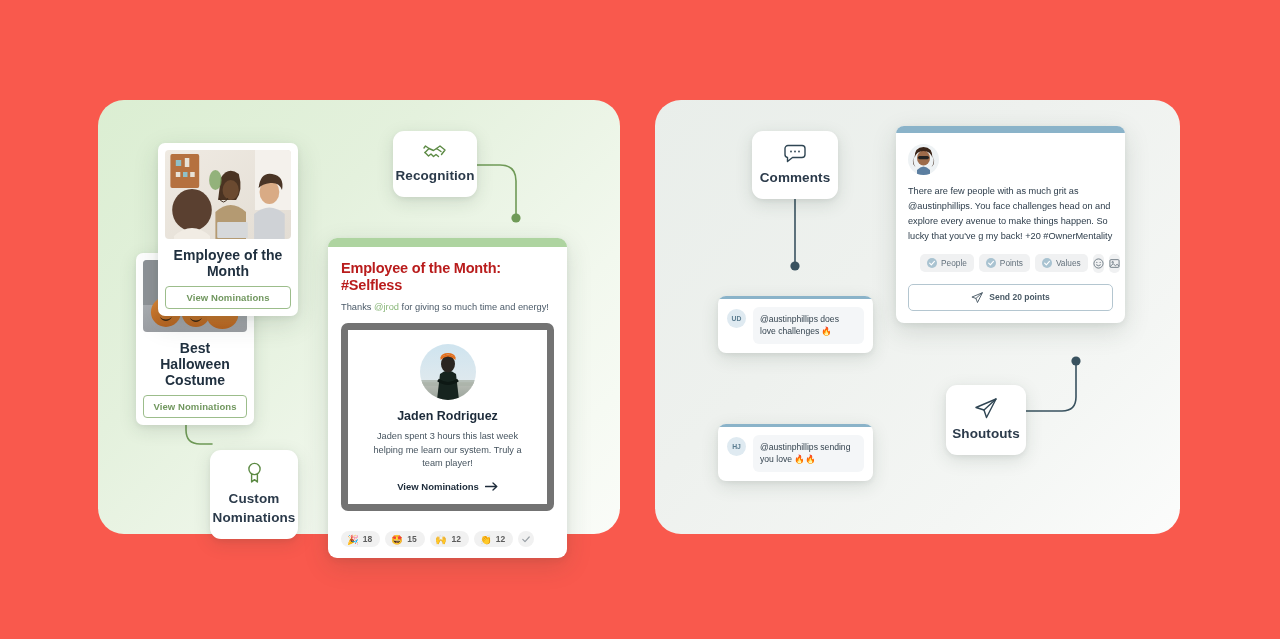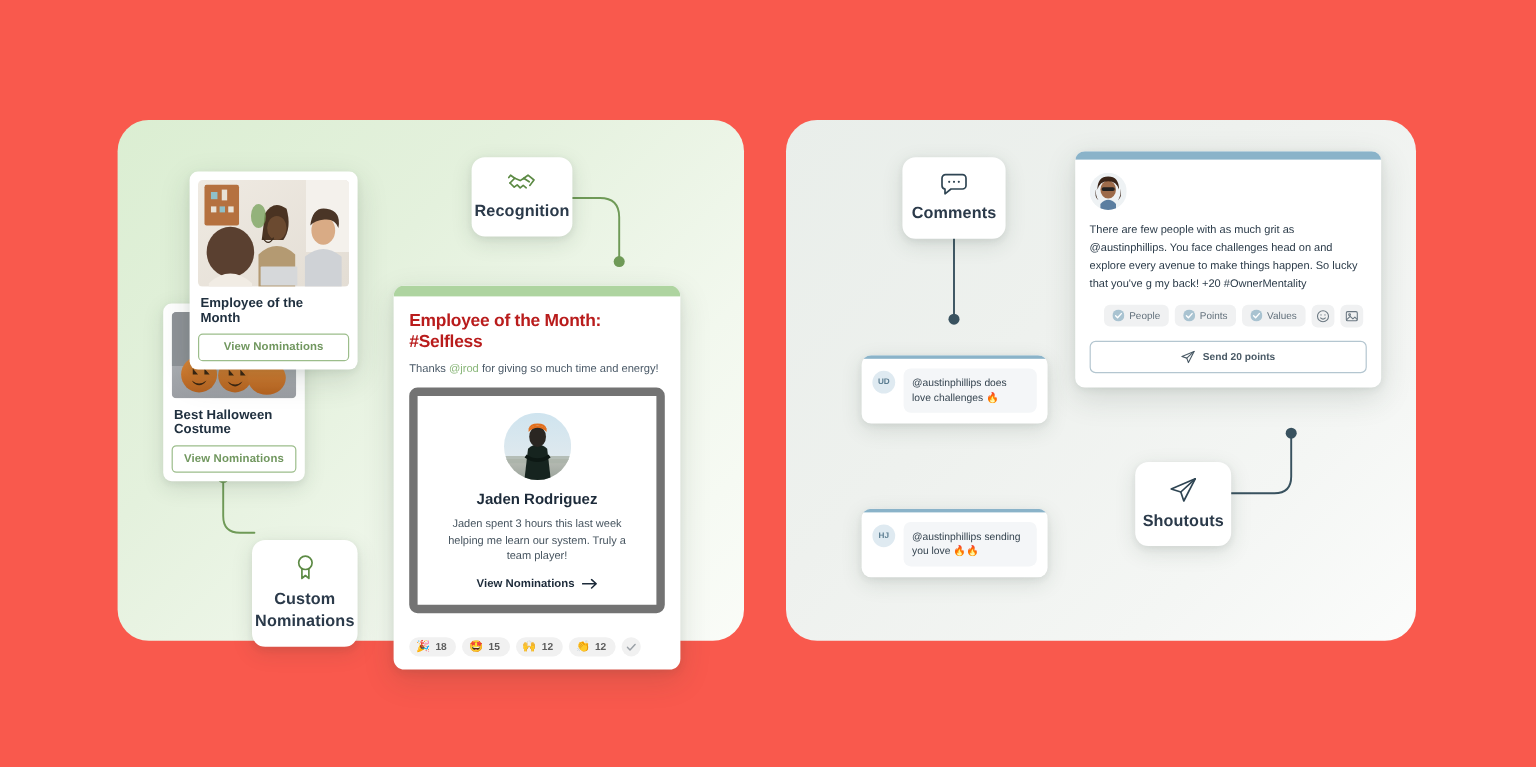--- a/index.html
+++ b/index.html
@@ -51,22 +51,22 @@
     text-align: center;
     line-height: 1.25;
     letter-spacing: .1px;
   }
   .labelbox .ico { display: block; line-height: 0; }
 
   
   .nomcard { position: absolute; background: #fff; border-radius: 7px; padding: 7px; }
   .nomcard .thumb { width: 100%; border-radius: 4px; overflow: hidden; display:block; }
   .nomcard .nomtitle {
-    font-size: 11px; font-weight: 700; color: #20303f;
-    margin: 8px 2px 7px 2px; letter-spacing: .05px;
+    font-size: 14px; font-weight: 700; color: #20303f;
+    margin: 8px 2px 7px 2px; letter-spacing: .05px; text-align: center;
   }
   .btn-outline-green {
     display: block; width: 100%;
     border: 1px solid #9cbd8b; border-radius: 4px;
     background: #fff; color: #71975f;
     font-size: 9.5px; font-weight: 600;
     text-align: center; padding: 5px 0;
     font-family: "Liberation Sans", sans-serif;
     letter-spacing: .1px;
   }
@@ -108,21 +108,21 @@
     font-size: 8.5px; color: #5c5c5c; font-weight: 600;
   }
   .pill .em { font-size: 9.5px; line-height: 1; }
   .pill-check {
     width: 16px; height: 16px; border-radius: 50%; background: #f1f1f1;
     display: inline-flex; align-items: center; justify-content: center;
     font-size: 8px; color: #9aa0a6; padding: 0;
   }
 
   
-  #shout-card { left: 896px; top: 126px; width: 255px; border-radius: 8px; overflow: hidden; }
+  #shout-card { left: 896px; top: 126px; width: 229px; border-radius: 8px; overflow: hidden; }
   #shout-strip { height: 7px; background: #8ab3c9; }
   #shout-body { padding: 11px 12px 12px 12px; }
   .avatar-sm { width: 31px; height: 31px; border-radius: 50%; overflow: hidden; display: block; }
   #shout-text { font-size: 9.2px; color: #2b3b49; line-height: 1.62; margin-top: 9px; }
   .chiprow { display: flex; gap: 5px; align-items: center; margin-top: 10px; padding-left: 12px; }
   .chip {
     display: inline-flex; align-items: center; gap: 4px;
     background: #f0f1f2; border-radius: 5px;
     padding: 4px 7px; font-size: 8.3px; color: #63717c; font-weight: 500;
   }

